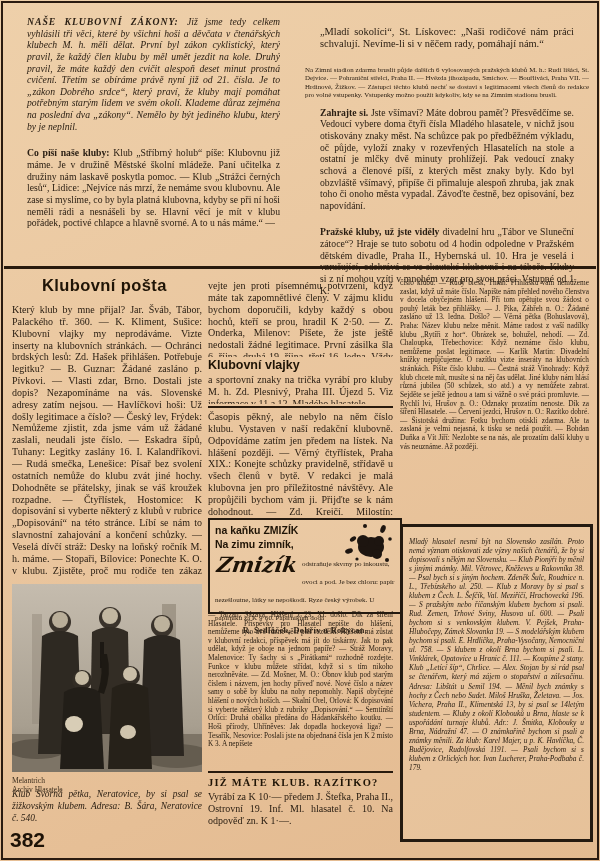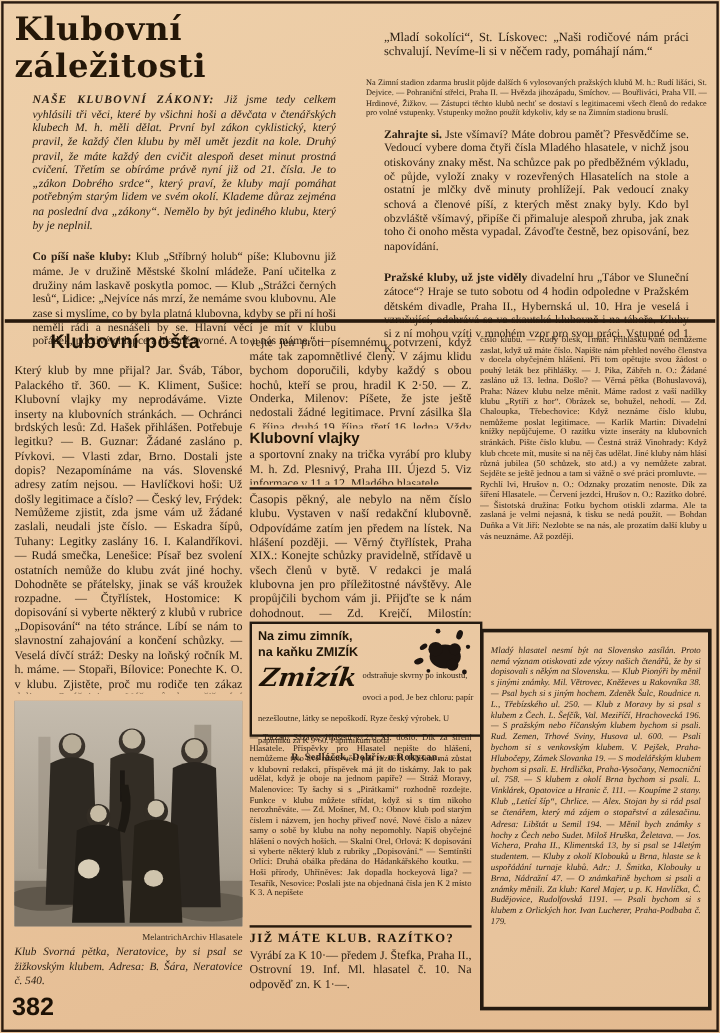--- a/index.html
+++ b/index.html
@@ -18,35 +18,34 @@
   .rule{background:#281a0d;}
   .sans-head{font-family:"Liberation Sans", sans-serif;font-weight:bold;color:#1f1406;margin:0;}
   .dense{font-size:10px;line-height:1.185;margin:0;}
   .dense2{font-size:7.3px;line-height:1.18;margin:0;}
   .box{border:2.5px solid #241a10;background:rgba(255,245,225,0.12);}
   .zmizik-head{font-family:"Liberation Sans", sans-serif;font-weight:bold;font-size:10.5px;line-height:1.35;color:#1f1406;}
   .zmizik-brand{font-family:"DejaVu Serif", serif;font-weight:bold;font-style:italic;font-size:21px;transform:skewX(-8deg);display:inline-block;margin:0 5px 0 2px;color:#1d1206;}
   .zmizik-body{font-size:7.1px;line-height:1.2;}
   .zmizik-footer{font-size:8.3px;font-weight:bold;text-align:center;letter-spacing:.4px;margin-top:2px;}
   .razitko-head{font-family:"Liberation Serif", serif;font-weight:bold;font-size:10.5px;letter-spacing:1.2px;margin:0;color:#1f1406;}
-  .credits{display:flex;justify-content:flex-end;font-size:7.5px;color:#3a2c1c;}
+  .credits{display:flex;justify-content:center;font-size:7.5px;color:#3a2c1c;flex-direction:column;}
   .caption{font-size:9.4px;font-style:italic;line-height:1.25;margin:0;}
   .pagenum{font-family:"Liberation Sans", sans-serif;font-weight:bold;font-size:21px;color:#1d1206;}
   .vyzvy-body{font-style:italic;font-size:7.4px;line-height:1.22;}
   .photo-wrap{background:#9a9288;}
   svg{display:block;}
 </style>
 </head>
 <body>
 
 <div class="page">
   <div class="frame"></div>
 
   <div class="abs" style="left:12px;top:9px;width:283px;">
-    <h1 class="title">Klubovní záležitosti</h1>
     <p class="body-txt ital jst" style="margin-top:7px;"><span class="lead-caps">NAŠE KLUBOVNÍ ZÁKONY: </span><span>Již jsme tedy celkem vyhlásili tři věci, které by všichni hoši a děvčata v čtenářských klubech M. h. měli dělat. První byl zákon cyklistický, který pravil, že každý člen klubu by měl umět jezdit na kole. Druhý pravil, že máte každý den cvičit alespoň deset minut prostná cvičení. Třetím se obíráme právě nyní již od 21. čísla. Je to „zákon Dobrého srdce“, který praví, že kluby mají pomáhat potřebným starým lidem ve svém okolí. Klademe důraz zejména na poslední dva „zákony“. Nemělo by být jediného klubu, který by je neplnil.</span></p>
     <p class="body-txt jst" style="margin-top:9px;"><span class="lead">Co píší naše kluby: </span><span>Klub „Stříbrný holub“ píše: Klubovnu již máme. Je v družině Městské školní mládeže. Paní učitelka z družiny nám laskavě poskytla pomoc. — Klub „Strážci černých lesů“, Lidice: „Nejvíce nás mrzí, že nemáme svou klubovnu. Ale zase si myslíme, co by byla platná klubovna, kdyby se při ní hoši neměli rádi a nesnášeli by se. Hlavní věcí je mít v klubu pořádek, poctivé chlapce a hlavně svorné. A to u nás máme.“ —</span></p>
   </div>
 
   <div class="abs" style="left:305px;top:11px;width:284px;">
     <p class="body-txt jst" style="font-size:10.4px;">„Mladí sokolíci“, St. Lískovec: „Naši rodičové nám práci schvalují. Nevíme-li si v něčem rady, pomáhají nám.“</p>
     <p class="small-print jst" style="margin-top:6px;">Na Zimní stadion zdarma bruslit půjde dalších 6 vylosovaných pražských klubů M. h.: Rudí lišáci, St. Dejvice. — Pohraniční střelci, Praha II. — Hvězda jihozápadu, Smíchov. — Bouřliváci, Praha VII. — Hrdinové, Žižkov. — Zástupci těchto klubů nechť se dostaví s legitimacemi všech členů do redakce pro volné vstupenky. Vstupenky možno použít kdykoliv, kdy se na Zimním stadionu bruslí.</p>
     <p class="body-txt jst" style="margin-top:7px;"><span class="lead">Zahrajte si. </span><span>Jste všímaví? Máte dobrou paměť? Přesvědčíme se. Vedoucí vybere doma čtyři čísla Mladého hlasatele, v nichž jsou otiskovány znaky měst. Na schůzce pak po předběžném výkladu, oč půjde, vyloží znaky v rozevřených Hlasatelích na stole a ostatní je mlčky dvě minuty prohlížejí. Pak vedoucí znaky schová a členové píší, z kterých měst znaky byly. Kdo byl obzvláště všímavý, připíše či přimaluje alespoň zhruba, jak znak toho či onoho města vypadal. Závoďte čestně, bez opisování, bez napovídání.</span></p>
     <p class="body-txt jst" style="margin-top:2px;"><span class="lead">Pražské kluby, už jste viděly </span><span>divadelní hru „Tábor ve Sluneční zátoce“? Hraje se tuto sobotu od 4 hodin odpoledne v Pražském dětském divadle, Praha II., Hybernská ul. 10. Hra je veselá i vzrušující, odehrává se ve skautské klubovně i na táboře. Kluby si z ní mohou vzíti v mnohém vzor pro svou práci. Vstupné od 1 K.</span></p>
   </div>
@@ -103,22 +102,22 @@
 
   <p class="abs dense jst hidden-of" style="left:208px;top:280px;width:185px;height:77px;">vejte jen proti písemnému potvrzení, když máte tak zapomnětlivé členy. V zájmu klidu bychom doporučili, kdyby každý s obou hochů, kteří se prou, hradil K 2·50. — Z. Onderka, Milenov: Píšete, že jste ještě nedostali žádné legitimace. První zásilka šla 6. října, druhá 19. října, třetí 16. ledna. Vždy na Onderku. Snad vám je doma spálili? — Dcery lesa, Rakovník: Trvá velmi dlouho, než přijde hlášení na řadu k odpovědi.</p>
   <h3 class="abs sans-head" style="left:208px;top:358px;font-size:12.5px;">Klubovní vlajky</h3>
   <p class="abs dense jst hidden-of" style="left:208px;top:374px;width:185px;height:30px;">a sportovní znaky na trička vyrábí pro kluby M. h. Zd. Plesnivý, Praha III. Újezd 5. Viz informace v 11 a 12. Mladého hlasatele.</p>
   <div class="abs rule" style="left:208px;top:406px;width:185px;height:2px;"></div>
   <p class="abs dense jst hidden-of" style="left:208px;top:411px;width:185px;height:104px;">Časopis pěkný, ale nebylo na něm číslo klubu. Vystaven v naší redakční klubovně. Odpovídáme zatím jen předem na lístek. Na hlášení později. — Věrný čtyřlístek, Praha XIX.: Konejte schůzky pravidelně, střídavě u všech členů v bytě. V redakci je malá klubovna jen pro příležitostné návštěvy. Ale propůjčili bychom vám ji. Přijďte se k nám dohodnout. — Zd. Krejčí, Milostín: Legitimace už pošlete, máte-li v nich po 10 známkách. Pište č. klubu,</p>
 
   <div class="abs box" style="left:208px;top:518px;width:180px;height:86px;padding:3px 5px;">
     <div style="position:relative;">
       <div class="zmizik-head">
+        <div>na kaňku ZMIZÍK</div>
         <div>Na zimu zimník,</div>
-        <div>na kaňku ZMIZÍK</div>
       </div>
       <svg class="abs" style="right:2px;top:-2px;" width="56" height="42" viewBox="0 0 56 42">
         <ellipse cx="34" cy="26" rx="13" ry="10" fill="#1d1510"></ellipse>
         <circle cx="26" cy="20" r="6" fill="#1d1510"></circle>
         <circle cx="42" cy="20" r="5" fill="#1d1510"></circle>
         <circle cx="40" cy="33" r="5" fill="#1d1510"></circle>
         <ellipse cx="12" cy="30" rx="4" ry="2.5" transform="rotate(-20 12 30)" fill="#1d1510"></ellipse>
         <ellipse cx="16" cy="18" rx="3.5" ry="2" transform="rotate(-35 16 18)" fill="#1d1510"></ellipse>
         <ellipse cx="46" cy="8" rx="2.5" ry="4" transform="rotate(20 46 8)" fill="#1d1510"></ellipse>
         <circle cx="28" cy="5" r="2" fill="#1d1510"></circle>

